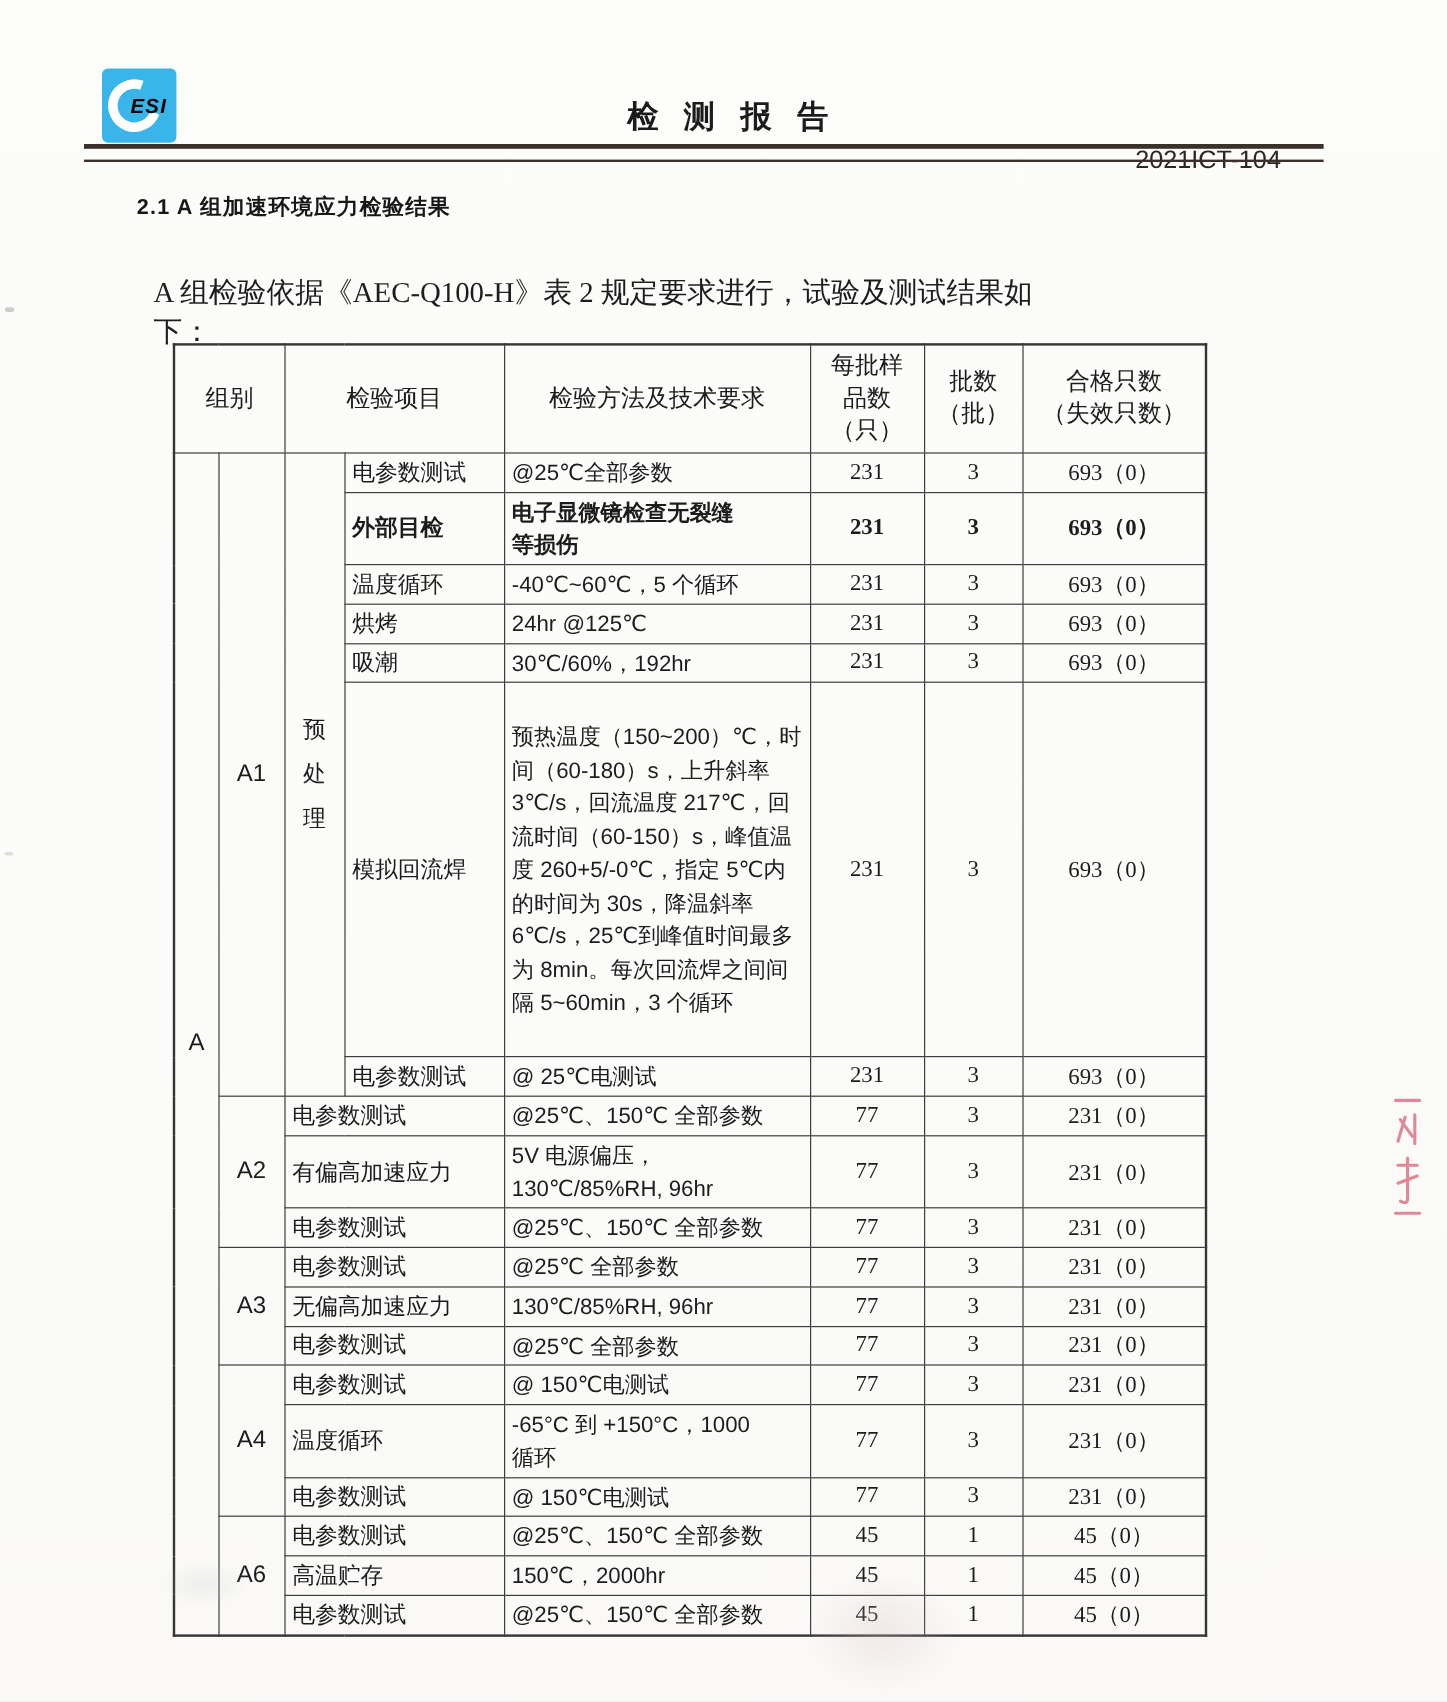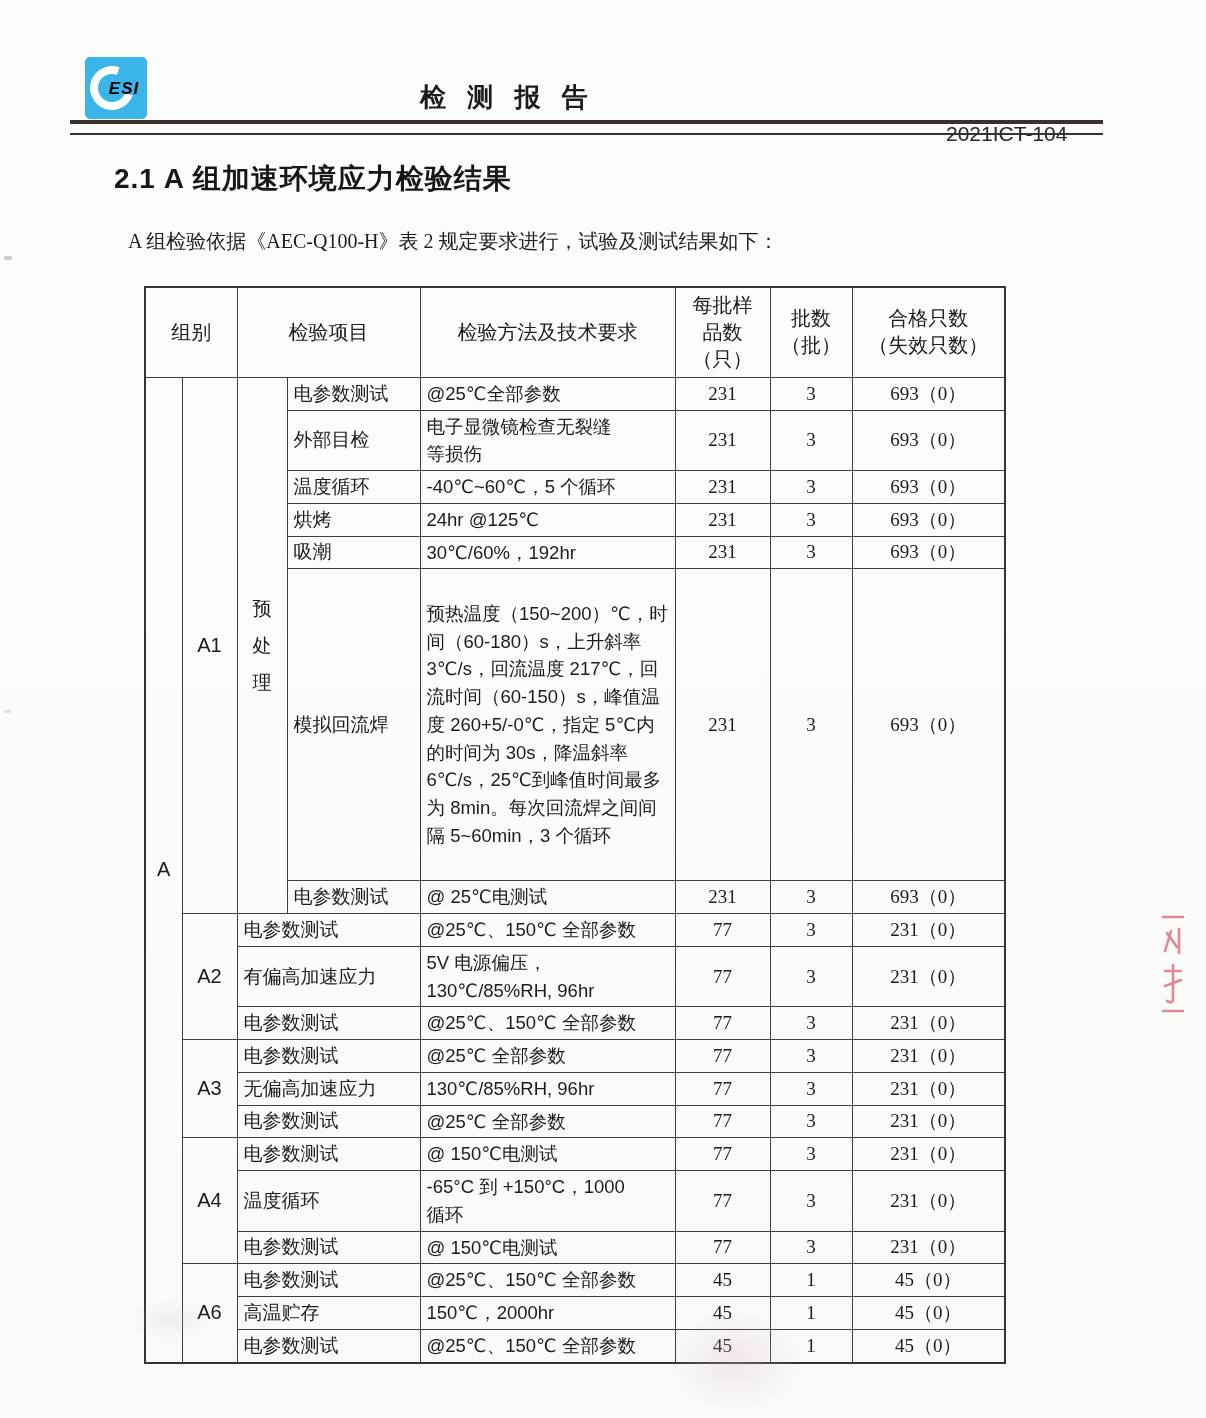--- a/index.html
+++ b/index.html
@@ -27,42 +27,42 @@
     position:absolute;left:18px;top:22px;width:42px;text-align:center;
     color:#000000;font-family:"Liberation Sans","DejaVu Sans",sans-serif;
     font-style:italic;font-weight:bold;font-size:17px;letter-spacing:1px;
   }
   .orgname{
     position:absolute;left:152px;top:62px;width:160px;text-align:center;
     font-family:"Liberation Sans","DejaVu Sans",sans-serif;
     font-weight:bold;font-size:21px;line-height:1.5;color:#222;
   }
   .doctitle{
-    position:absolute;left:420px;top:80px;width:380px;text-align:left;
+    position:absolute;left:420px;top:80px;width:380px;text-align:center;
     font-family:"Liberation Sans","DejaVu Sans",sans-serif;
     font-weight:bold;font-size:26px;letter-spacing:7px;color:#1b1b1b;
   }
   .reportno{
     position:absolute;left:946px;top:96px;
     font-family:"Liberation Sans","DejaVu Sans",sans-serif;
     font-size:21px;color:#2c2624;margin-top:26px;
   }
   .rule{
     position:absolute;left:70px;top:120px;width:1033px;height:9px;
     border-top:4px solid #3a312c;border-bottom:2px solid #3a312c;
   }
   
   .sectitle{
     position:absolute;left:114px;top:160px;
     font-family:"Liberation Sans","DejaVu Sans",sans-serif;
-    font-weight:bold;font-size:28px;color:#171717;letter-spacing:1px;text-align:right;
+    font-weight:bold;font-size:18px;color:#171717;letter-spacing:1px;text-align:right;
   }
   .intro{
     position:absolute;left:128px;top:228px;width:760px;
-    font-size:20px;color:#1d1d1d;
+    font-size:24px;color:#1d1d1d;
   }
   
   table.report{
     position:absolute;left:144px;top:286px;width:860px;
     border-collapse:collapse;table-layout:fixed;
     font-size:19px;color:#1c1c1c;
   }
   table.report th,table.report td{
     border:1.5px solid #3e3e3e;
     padding:2px 6px;vertical-align:middle;
@@ -80,21 +80,21 @@
   td.c-method{
     text-align:left;padding-left:9px;padding-right:5px;
     font-family:"Liberation Sans","DejaVu Sans",sans-serif;
     font-size:18.5px;line-height:1.5;white-space:pre-line;
   }
   td.c-group{text-align:center;font-family:"Liberation Sans","DejaVu Sans",sans-serif;font-size:20px;}
   td.c-sub{text-align:center;font-family:"Liberation Sans","DejaVu Sans",sans-serif;font-size:20px;}
   td.c-subitem{text-align:center;margin-top:40px;}
   .v-text{display:inline-block;width:1.1em;word-break:break-all;line-height:1.95;text-align:center;}
   tbody tr:nth-child(1){height:33px;}
-  tbody tr:nth-child(2){height:54px;}
+  tbody tr:nth-child(2){height:54px;font-weight:bold;}
   tbody tr:nth-child(3){height:30px;}
   tbody tr:nth-child(4){height:28px;}
   tbody tr:nth-child(5){height:30px;}
   tbody tr:nth-child(6){height:312px;}
   tbody tr:nth-child(7){height:30px;}
   tbody tr:nth-child(8){height:30px;}
   tbody tr:nth-child(9){height:53px;margin-left:36px;}
   tbody tr:nth-child(10){height:32px;}
   tbody tr:nth-child(11){height:30px;}
   tbody tr:nth-child(12){height:28px;}

